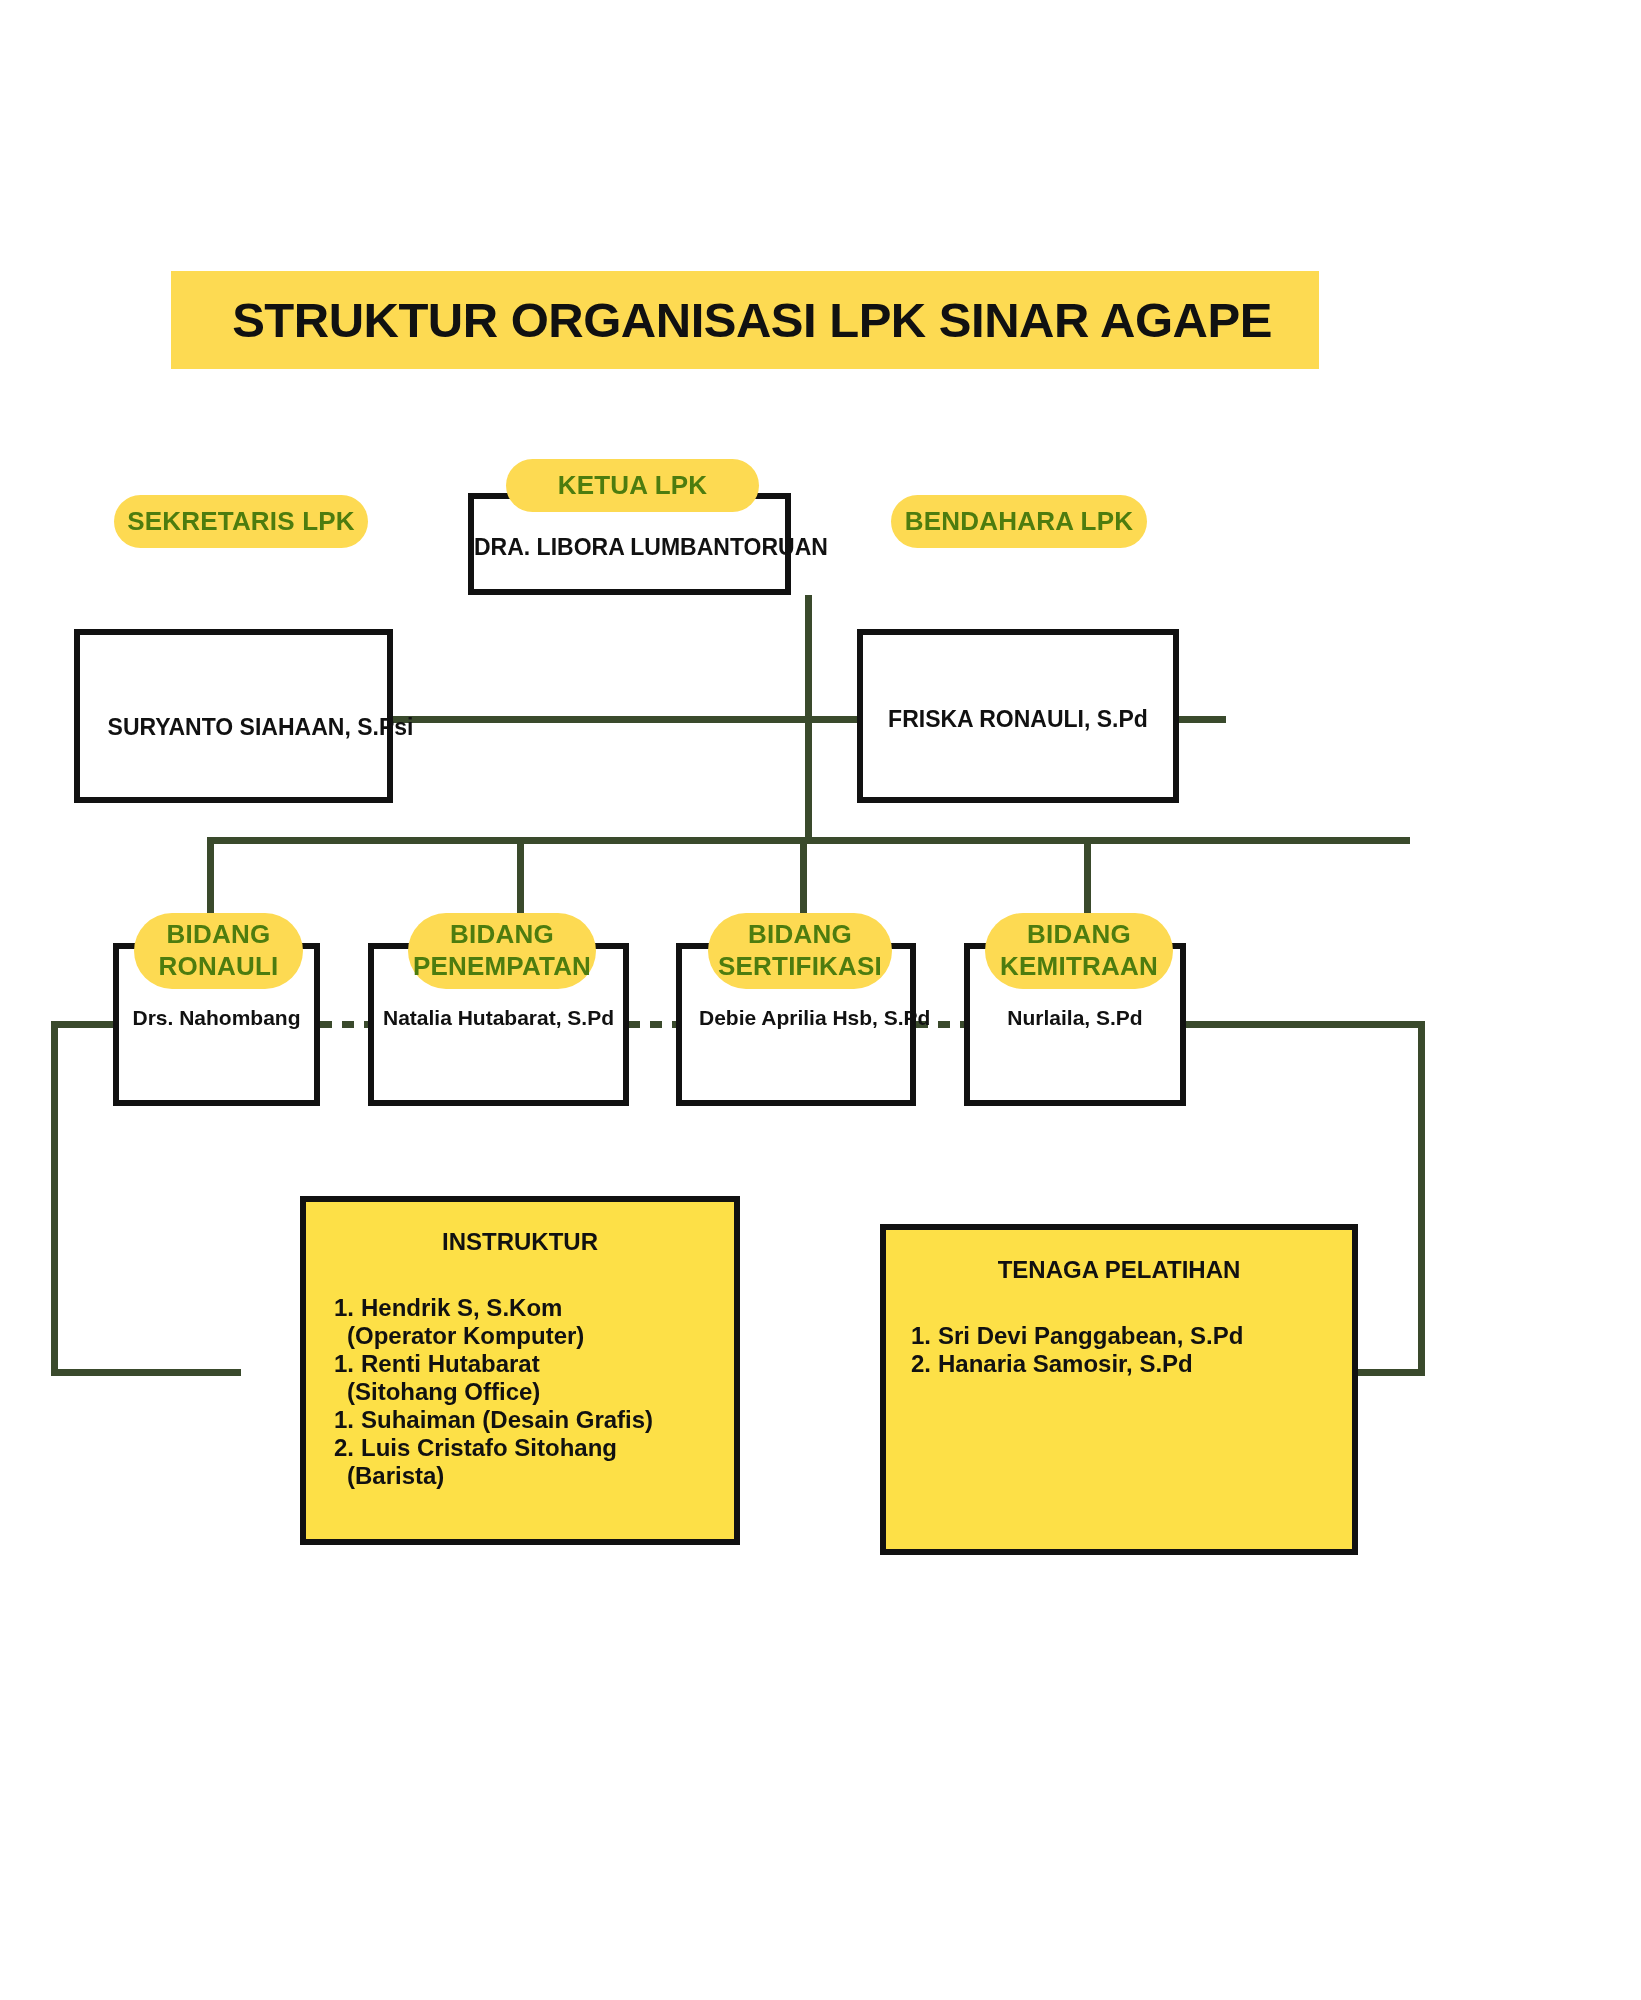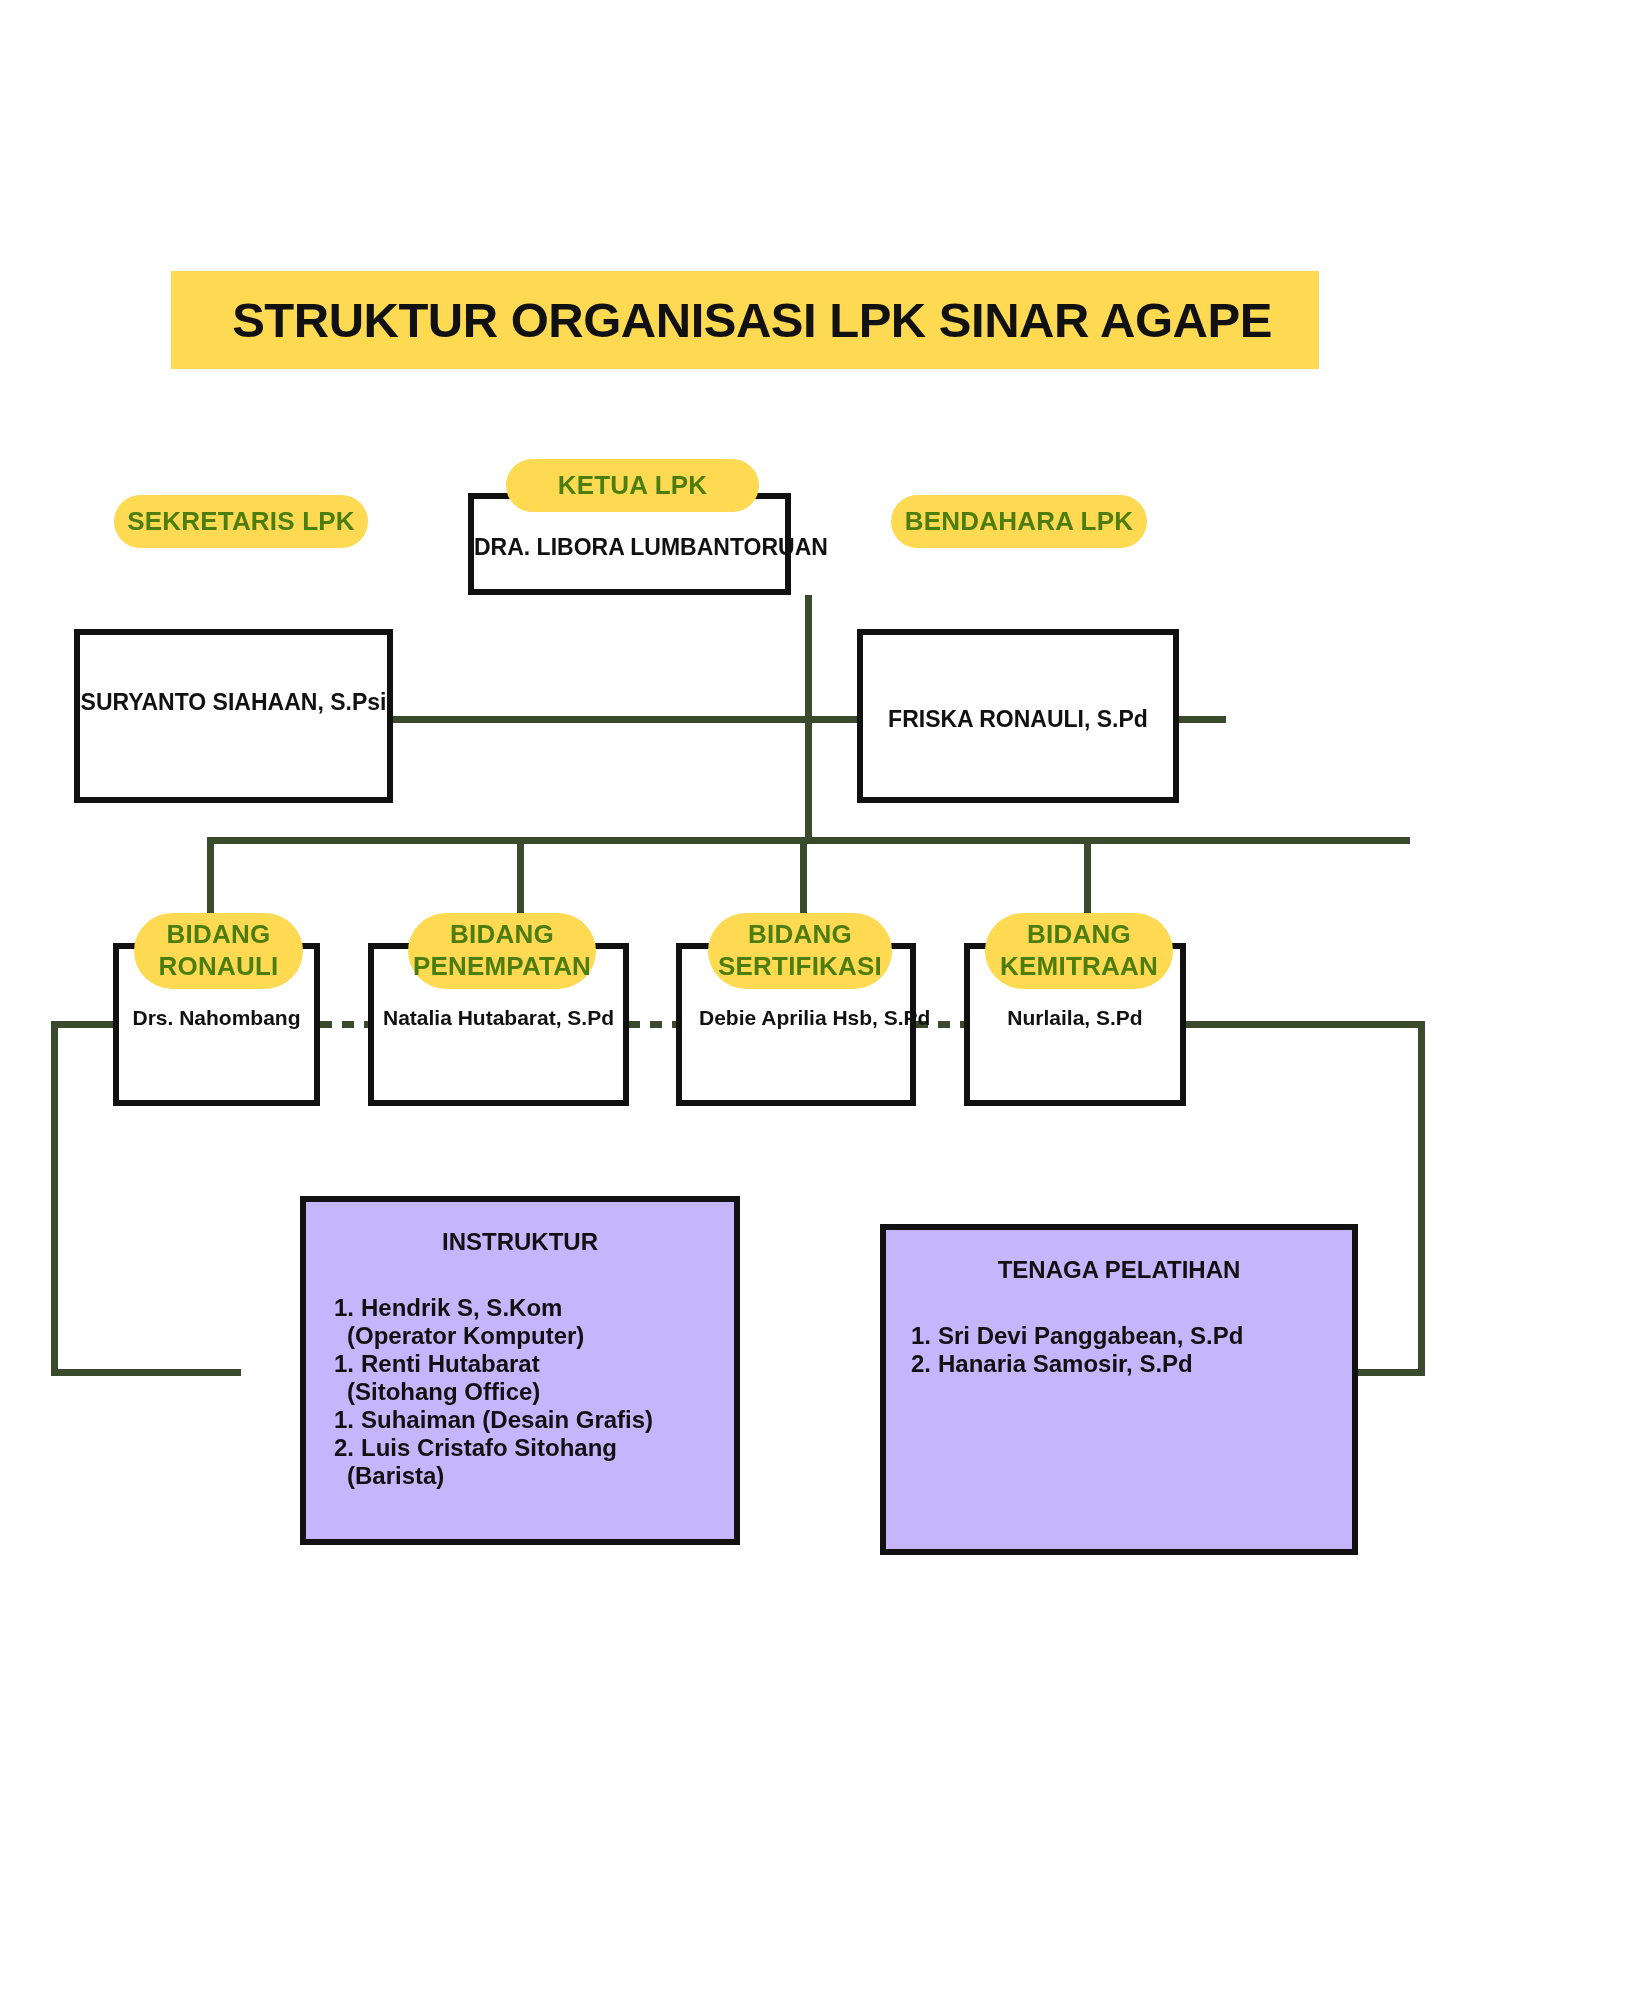--- a/index.html
+++ b/index.html
@@ -92,21 +92,21 @@
   }
   .person.small {
     font-size: 21px;
   }
 
   
   .leafbox {
     position: absolute;
     box-sizing: border-box;
     border: 6px solid #111111;
-    background: #c4b5fd;
+    background: #fde047;
   }
   .leaf-title {
     text-align: center;
     font-size: 24px;
     font-weight: bold;
     color: #111111;
     margin-top: 26px;
   }
   .leaf-list {
     margin: 38px 0 0 0;
@@ -169,21 +169,21 @@
   <div class="dotline-h" style="left:575px; top:1366px; width:116px;"></div>
 
   <div class="node" style="left:468px; top:493px; width:323px; height:102px;">
     <div class="person" style="top:35px;">DRA. LIBORA LUMBANTORUAN</div>
   </div>
   <div class="pill" style="left:506px; top:459px; width:253px; height:53px;">
     <div class="pill-label">KETUA LPK</div>
   </div>
 
   <div class="node" style="left:74px; top:629px; width:319px; height:174px;">
-    <div class="person" style="top:54px;">SURYANTO SIAHAAN, S.Psi</div>
+    <div class="person" style="top:79px;padding-left:27px;">SURYANTO SIAHAAN, S.Psi</div>
   </div>
   <div class="pill" style="left:114px; top:495px; width:254px; height:53px;">
     <div class="pill-label">SEKRETARIS LPK</div>
   </div>
 
   <div class="node" style="left:857px; top:629px; width:322px; height:174px;">
     <div class="person" style="top:71px;">FRISKA RONAULI, S.Pd</div>
   </div>
   <div class="pill" style="left:891px; top:495px; width:256px; height:53px;">
     <div class="pill-label">BENDAHARA LPK</div>

